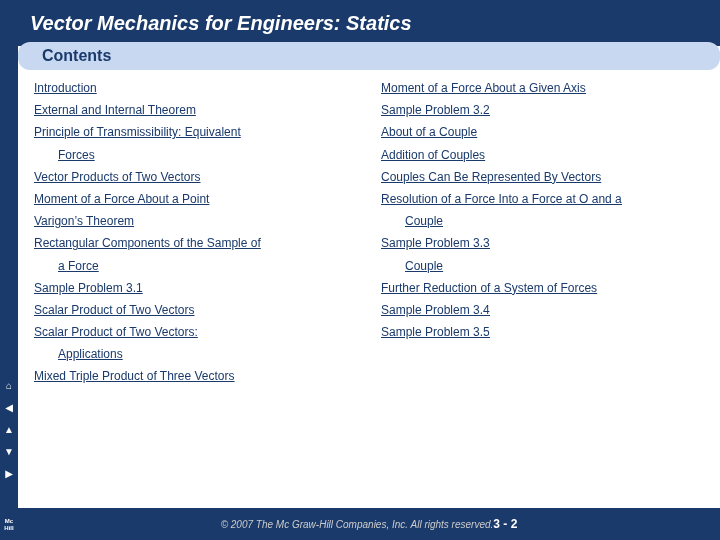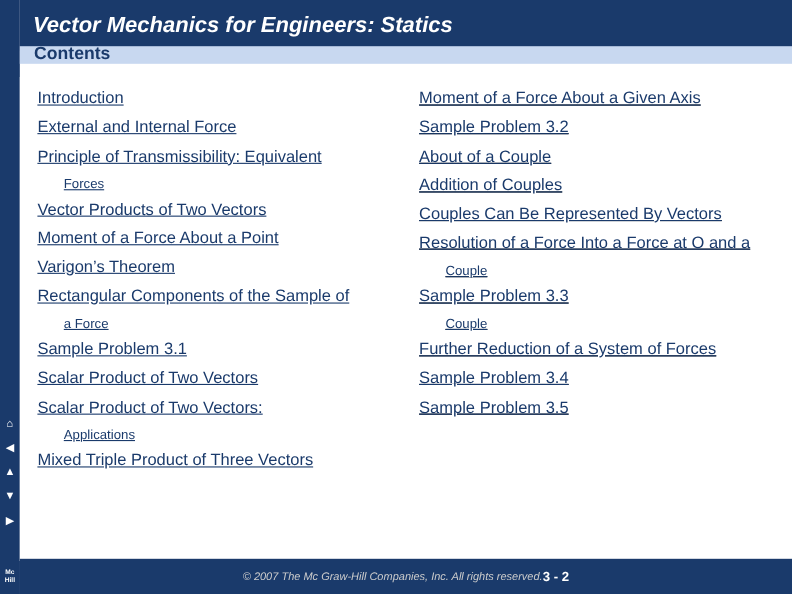--- a/index.html
+++ b/index.html
@@ -58,25 +58,26 @@
       font-weight: bold;
       font-style: italic;
     }
 
     
     .contents-bar {
       position: absolute;
       left: 18px;
       top: 42px;
       right: 0;
-      height: 16px;
+      height: 28px;
       background: #c8d8f0;
       display: flex;
       align-items: center;
-      padding-left: 13px;
+      padding-left: 24px;
+      border-radius: 12px;
     }
 
     .contents-label {
       font-size: 16px;
       font-weight: bold;
       color: #1a3a6b;
     }
 
     
     .main {
@@ -100,21 +101,21 @@
       flex: 1;
       padding-left: 12px;
       border-left: none;
       text-decoration: underline;
     }
 
     .toc-link {
       display: block;
       color: #1a3a6b;
       text-decoration: underline;
-      font-size: 15px;
+      font-size: 12px;
       margin-bottom: 6px;
       cursor: pointer;
       line-height: 1.35;
     }
 
     .toc-link-indent {
       display: block;
       color: #1a3a6b;
       text-decoration: underline;
       font-size: 12px;
@@ -187,21 +188,21 @@
   <span class="header-title">Vector Mechanics for Engineers: Statics</span>
 </div>
 
 <div class="contents-bar">
   <span class="contents-label">Contents</span>
 </div>
 
 <div class="main">
   <div class="col-left">
     <a class="toc-link">Introduction</a>
-    <a class="toc-link">External and Internal Force</a>
+    <a class="toc-link">External and Internal Theorem</a>
     <a class="toc-link">Principle of Transmissibility: Equivalent</a>
     <a class="toc-link-indent">Forces</a>
     <a class="toc-link">Vector Products of Two Vectors</a>
     <a class="toc-link">Moment of a Force About a Point</a>
     <a class="toc-link">Varigon’s Theorem</a>
     <a class="toc-link">Rectangular Components of the Sample of</a>
     <a class="toc-link-indent">a Force</a>
     <a class="toc-link">Sample Problem 3.1</a>
     <a class="toc-link">Scalar Product of Two Vectors</a>
     <a class="toc-link">Scalar Product of Two Vectors:</a>

